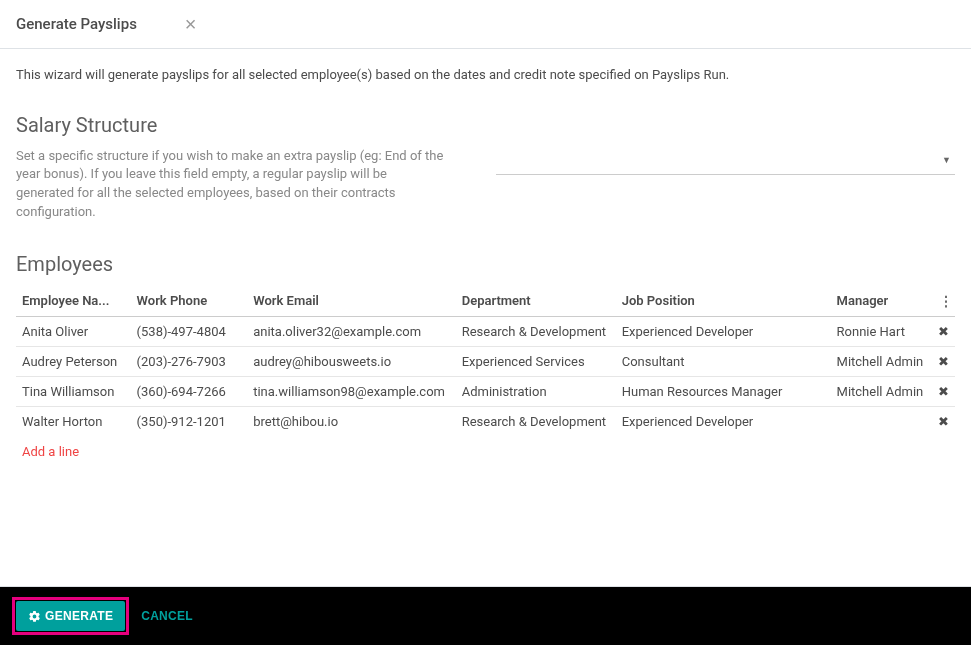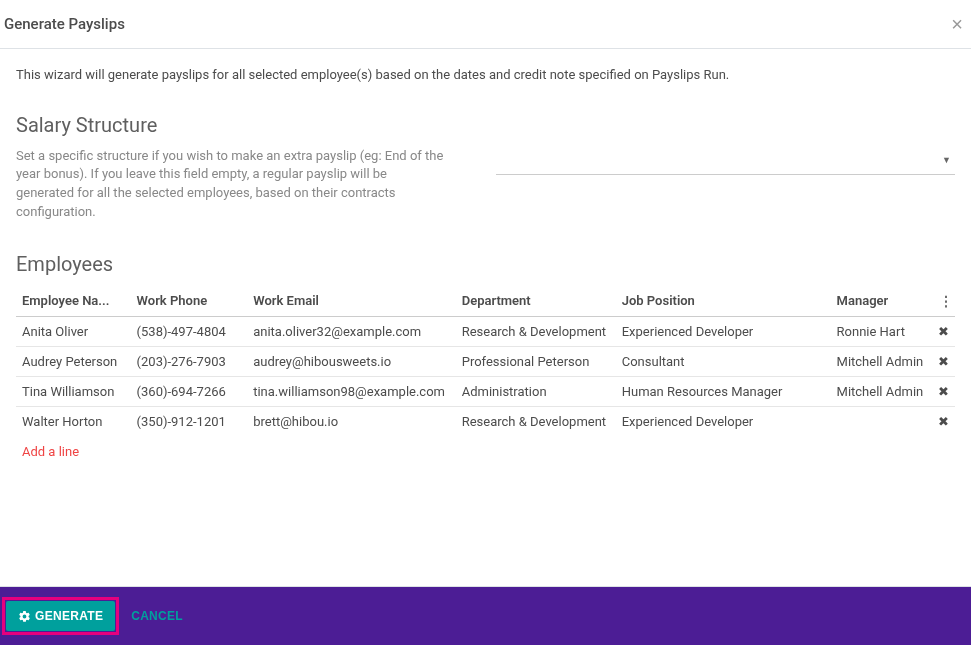--- a/index.html
+++ b/index.html
@@ -7,24 +7,25 @@
     font-family: -apple-system, BlinkMacSystemFont, "Segoe UI", Roboto, "Helvetica Neue", Arial, sans-serif;
     font-size: 13px;
     color: #4c4c4c;
     background: #fff;
     width: 971px;
     height: 645px;
     overflow: hidden;
   }
   .modal-header {
     display: flex;
-    justify-content: space-between;
+    justify-content: flex-start;
     align-items: center;
-    padding: 14px 4px;
+    padding: 14px 16px;
     border-bottom: 1px solid #dee2e6;
+    gap: 44px;
   }
   .modal-title {
     font-size: 15px;
     font-weight: 500;
     color: #4c4c4c;
   }
   .close-btn {
     background: none;
     border: none;
     font-size: 20px;
@@ -142,25 +143,25 @@
     padding: 8px 6px 4px;
     display: inline-block;
     cursor: pointer;
   }
   .modal-footer {
     position: absolute;
     bottom: 0;
     left: 0;
     right: 0;
     border-top: 1px solid #dee2e6;
-    padding: 10px 2px;
+    padding: 10px 12px;
     display: flex;
     align-items: center;
     gap: 12px;
-    background: #4c1d95;
+    background: #000000;
   }
   .generate-btn-hl {
     border: 3px solid #e6007e;
     padding: 1px;
     display: inline-block;
   }
   .btn-primary {
     background: #00a09d;
     color: #fff;
     border: none;
@@ -234,21 +235,21 @@
             <td class="col-email">anita.oliver32@example.com</td>
             <td class="col-dept">Research &amp; Development</td>
             <td class="col-pos">Experienced Developer</td>
             <td class="col-mgr">Ronnie Hart</td>
             <td class="col-del"><span class="row-del">✖</span></td>
           </tr>
           <tr>
             <td class="col-name">Audrey Peterson</td>
             <td class="col-phone">(203)-276-7903</td>
             <td class="col-email">audrey@hibousweets.io</td>
-            <td class="col-dept">Professional Peterson</td>
+            <td class="col-dept">Experienced Services</td>
             <td class="col-pos">Consultant</td>
             <td class="col-mgr">Mitchell Admin</td>
             <td class="col-del"><span class="row-del">✖</span></td>
           </tr>
           <tr>
             <td class="col-name">Tina Williamson</td>
             <td class="col-phone">(360)-694-7266</td>
             <td class="col-email">tina.williamson98@example.com</td>
             <td class="col-dept">Administration</td>
             <td class="col-pos">Human Resources Manager</td>

